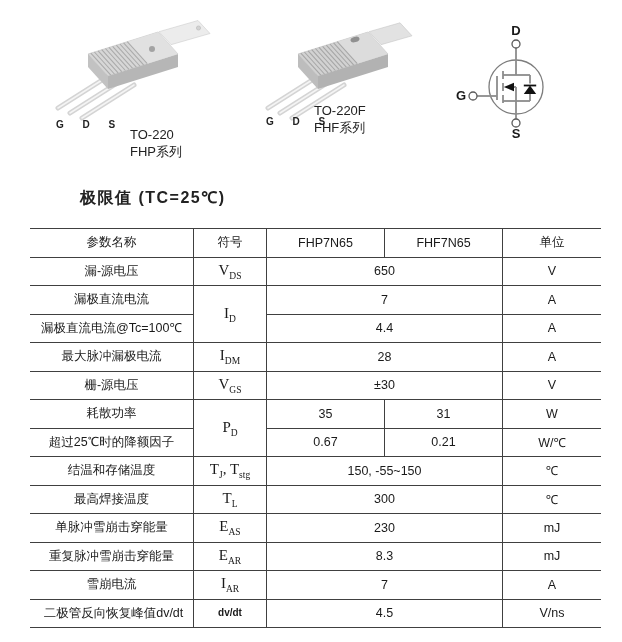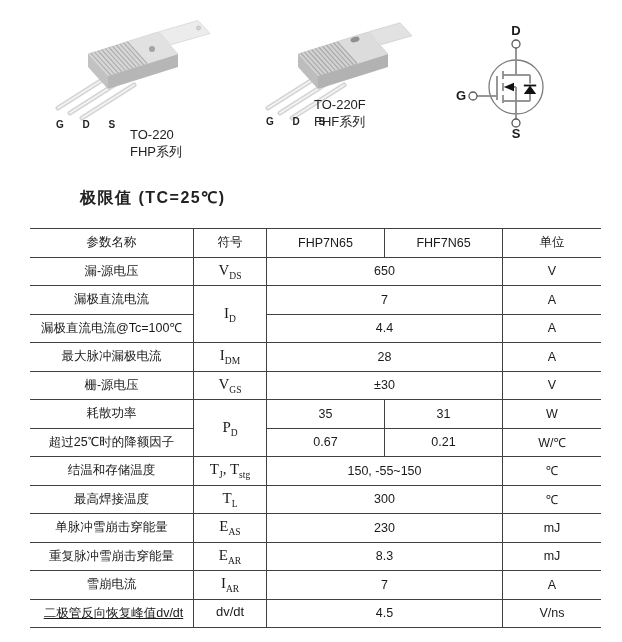--- a/index.html
+++ b/index.html
@@ -14,21 +14,21 @@
   #pkg1{left:48px;top:16px;}
   #pkg2{left:258px;top:16px;}
   .leads-label{
     position:absolute;font-size:10px;font-weight:bold;letter-spacing:8px;
     color:#222;white-space:nowrap;
   }
   #leads1{left:56px;top:119px;}
   #leads2{left:266px;top:116px;}
   .pkg-caption{position:absolute;font-size:13px;line-height:17px;color:#222;white-space:nowrap;}
   #cap1{left:130px;top:107px;margin-top:19px;}
-  #cap2{left:314px;top:96px;}
+  #cap2{left:314px;top:102px;}
 
   
   #mos{left:452px;top:14px;width:130px;height:140px;}
   #mos text{font-family:"Liberation Sans",sans-serif;font-size:13px;font-weight:bold;fill:#1a1a1a;}
 
   
   .heading{
     position:absolute;left:44px;top:186px;font-size:16px;font-weight:bold;
     letter-spacing:1.5px;color:#222;white-space:nowrap;margin-left:36px;
   }
@@ -38,30 +38,30 @@
     position:absolute;left:30px;top:228px;width:567px;
     border-collapse:collapse;table-layout:fixed;
   }
   .ratings td{
     height:27.5px;padding:0;font-size:12.5px;text-align:center;
     vertical-align:middle;border-bottom:1px solid #404040;color:#1a1a1a;
     white-space:nowrap;overflow:hidden;
   }
   .ratings tr.hrow td{border-top:1px solid #404040;}
   .c-param{width:163px;text-align:left;padding-left:15px;border-right:1px solid #404040;}
-  .c-param.tight{padding-left:4px;text-decoration:underline;}
+  .c-param.tight{padding-left:4px;}
   .hrow .c-param{text-align:center;padding-left:0;margin-top:40px;}
   .c-sym{width:72px;border-right:1px solid #404040;}
   .c-v1{width:117px;}
   .c-v2{width:117px;}
   .c-unit{width:98px;border-left:1px solid #404040;}
   .v-split{border-right:1px solid #404040;}
   .symb{font-family:"Liberation Serif",serif;font-size:15px;}
   .symb sub{font-size:9.5px;}
-  .symb.sans{font-family:"Liberation Sans",sans-serif;font-size:13px;font-weight:normal;margin-top:39px;}
+  .symb.sans{font-family:"Liberation Sans",sans-serif;font-size:10px;font-weight:bold;margin-top:39px;}
 </style>
 </head>
 <body>
 
 <svg id="pkg1" class="pkg-svg" viewBox="0 0 178 106">
   <g stroke-linecap="round">
     <path d="M10 92 L62 59" stroke="#d4d4d4" stroke-width="5" fill="none"></path>
     <path d="M22 97 L74 64" stroke="#d4d4d4" stroke-width="5" fill="none"></path>
     <path d="M34 102 L86 69" stroke="#d4d4d4" stroke-width="5" fill="none"></path>
     <path d="M10 92 L62 59" stroke="#f4f4f4" stroke-width="1.6" fill="none"></path>

